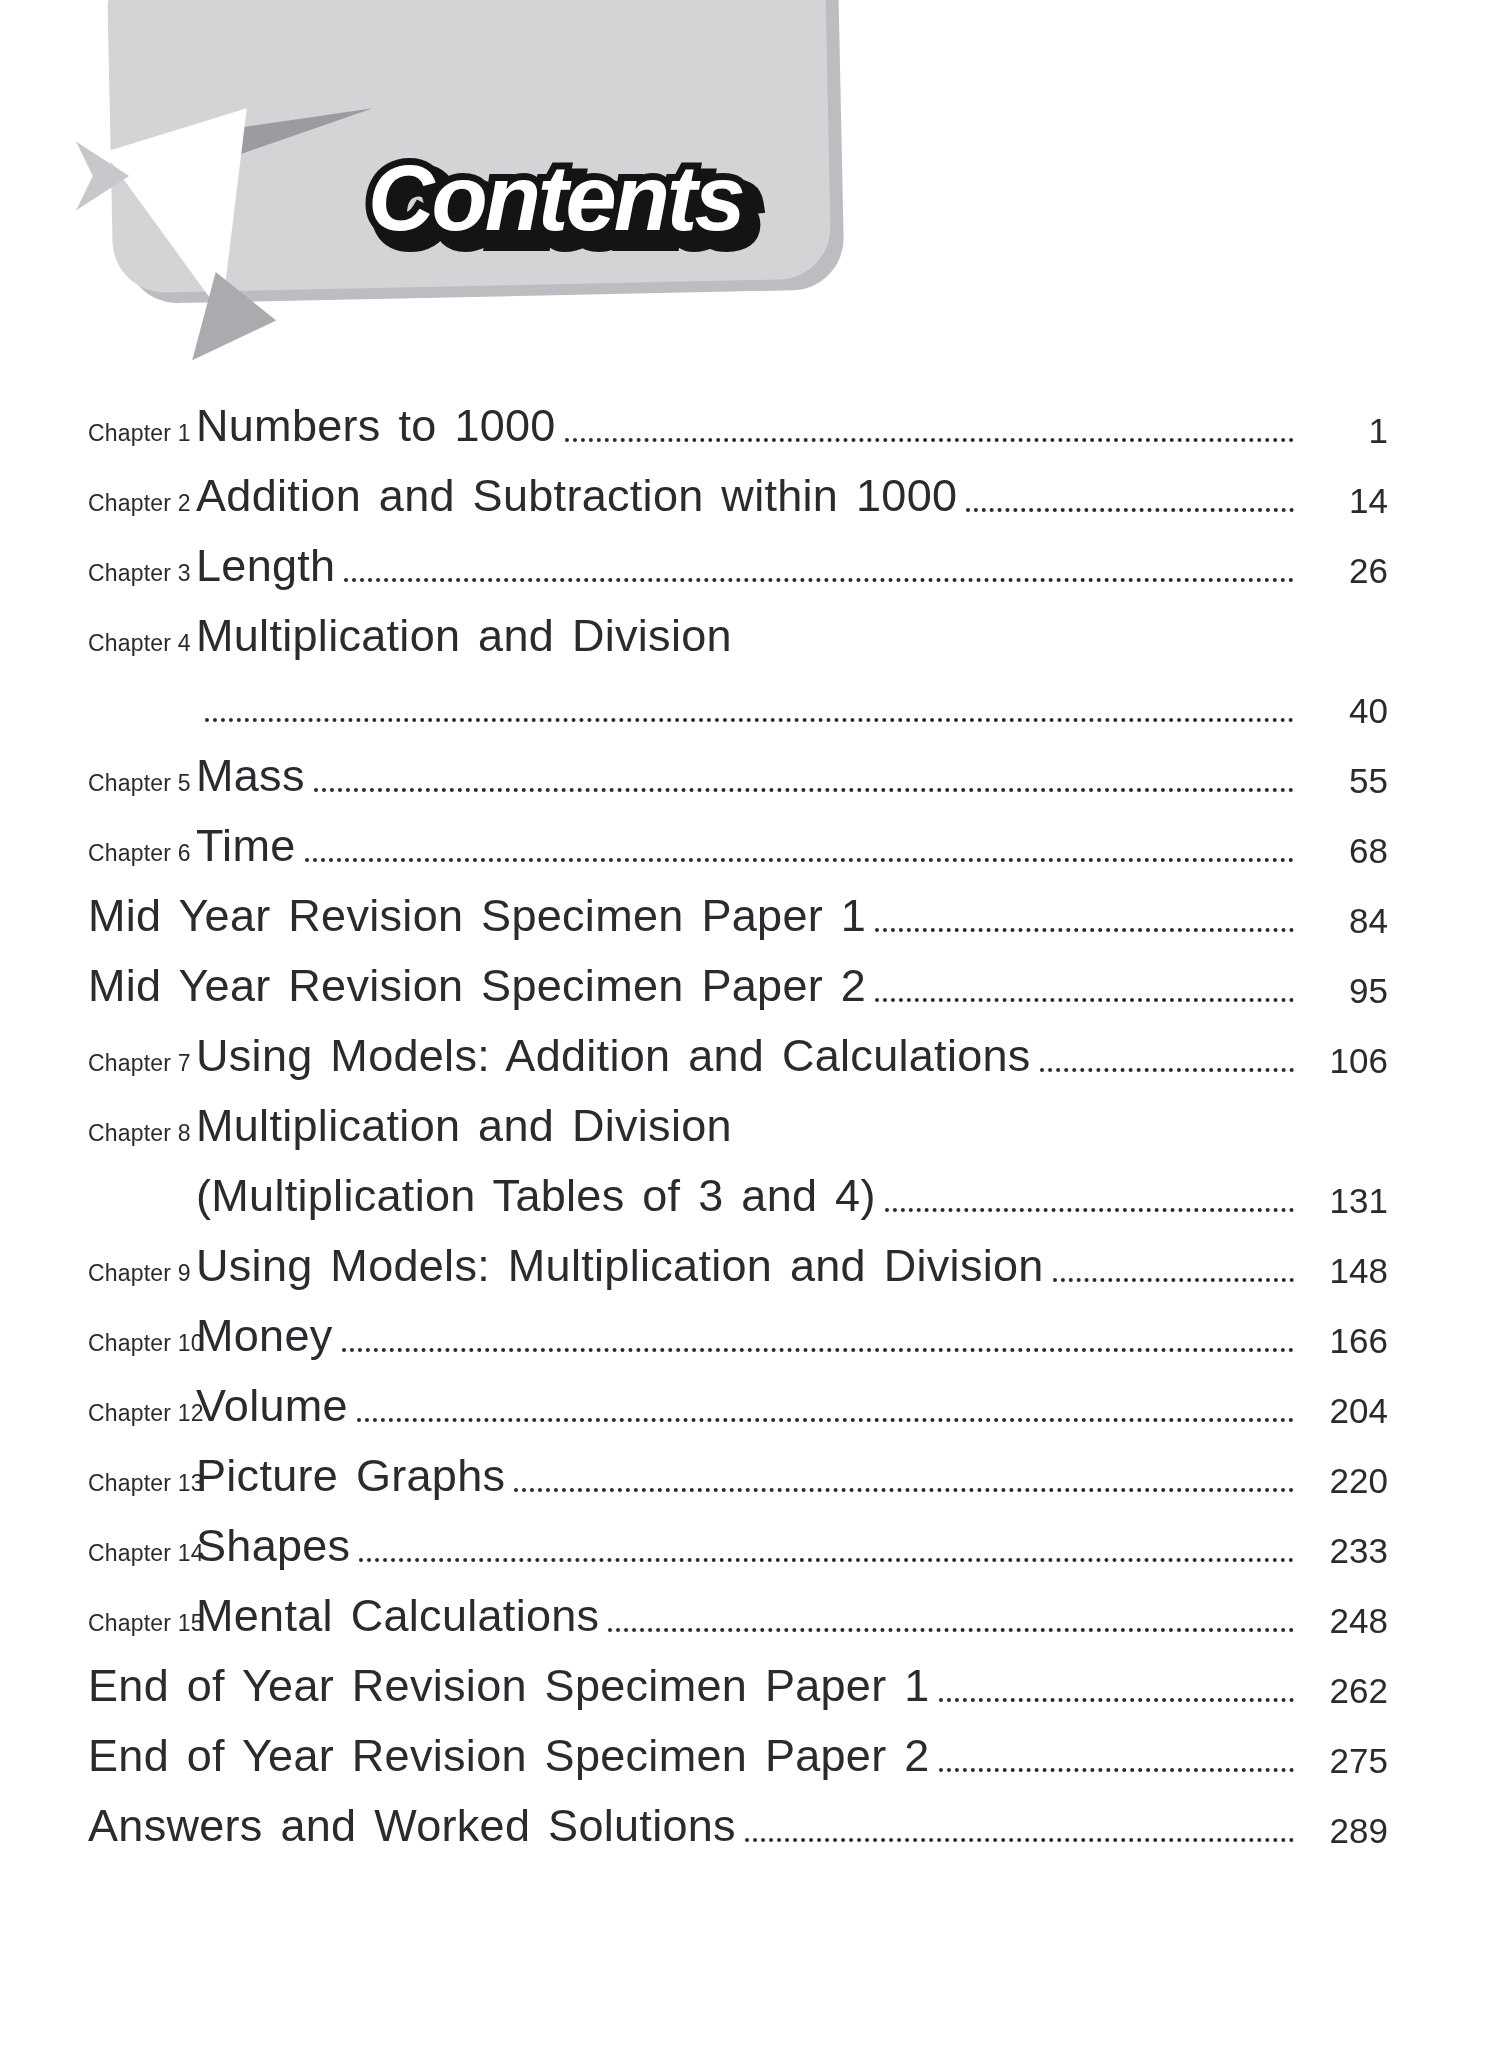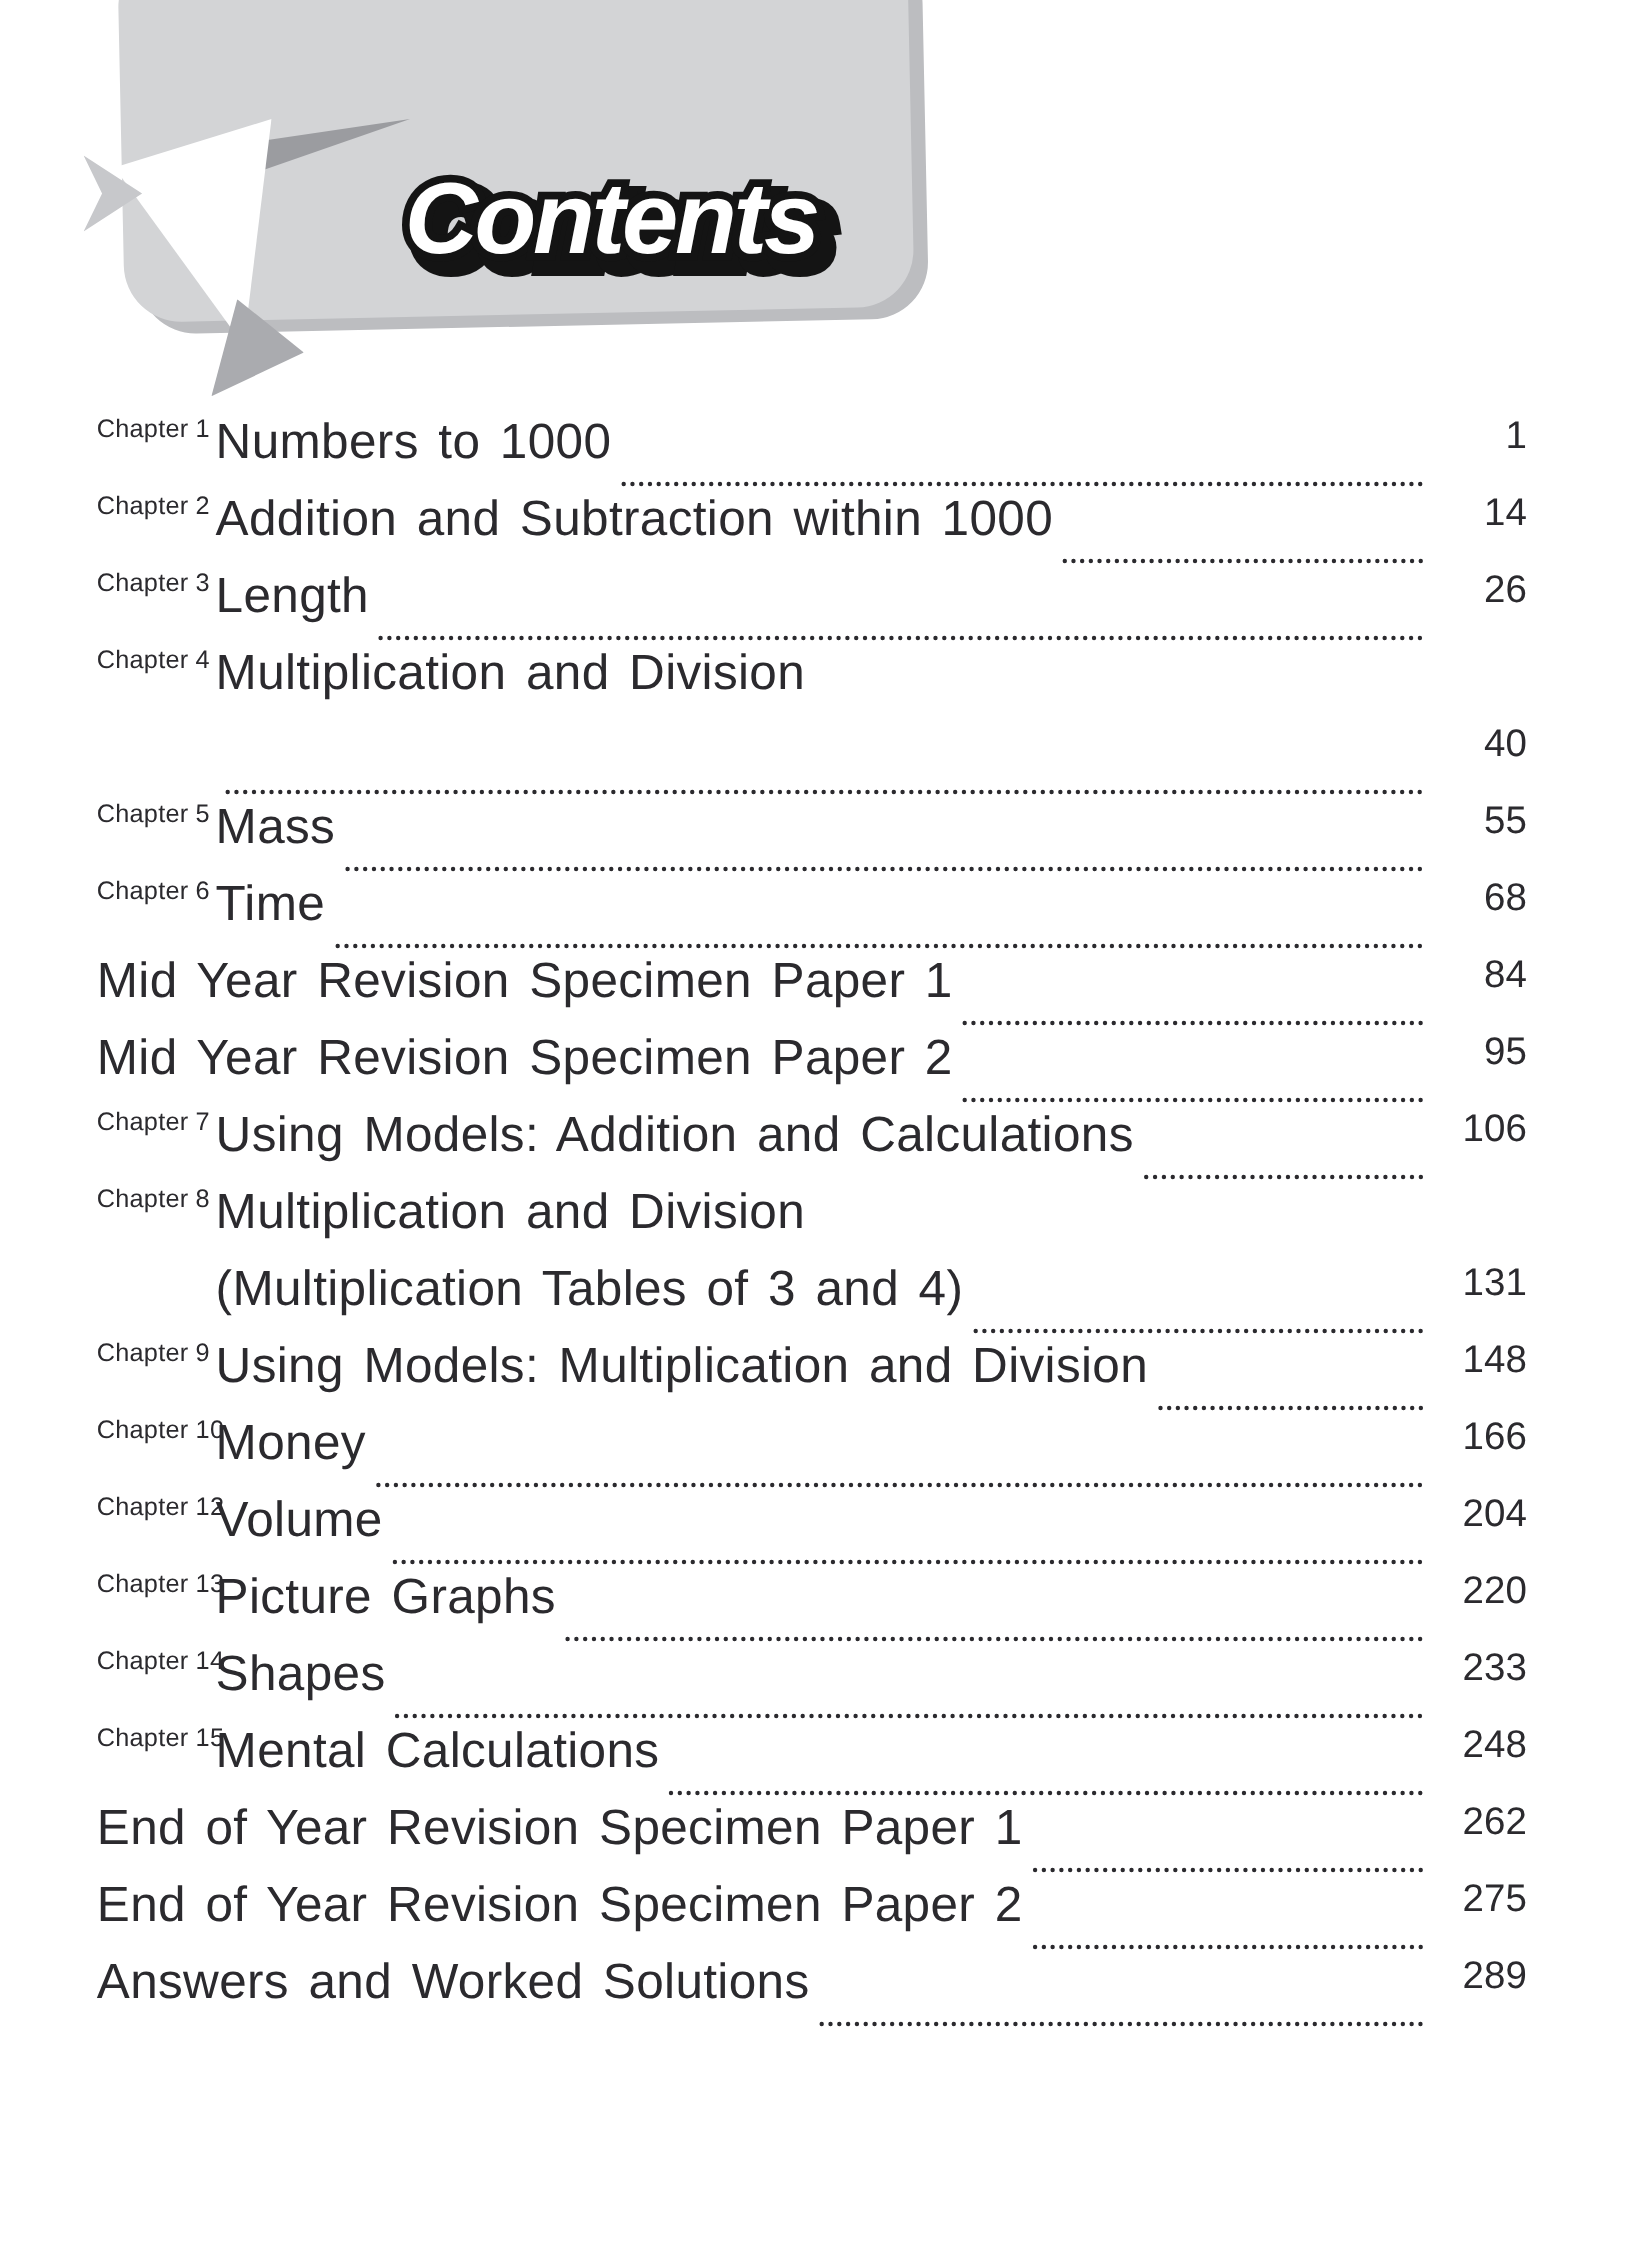--- a/index.html
+++ b/index.html
@@ -62,20 +62,21 @@
   }
 
   
   .toc {
     position: absolute;
     left: 88px; top: 378px;
     width: 1300px;
   }
   .row {
     display: flex;
+    align-items: flex-end;
     height: 70px;
   }
   .chap {
     flex: none;
     width: 108px;
     font-size: 23px;
     line-height: 1;
     margin-bottom: 3px;
     letter-spacing: 0.2px;
     white-space: nowrap;

